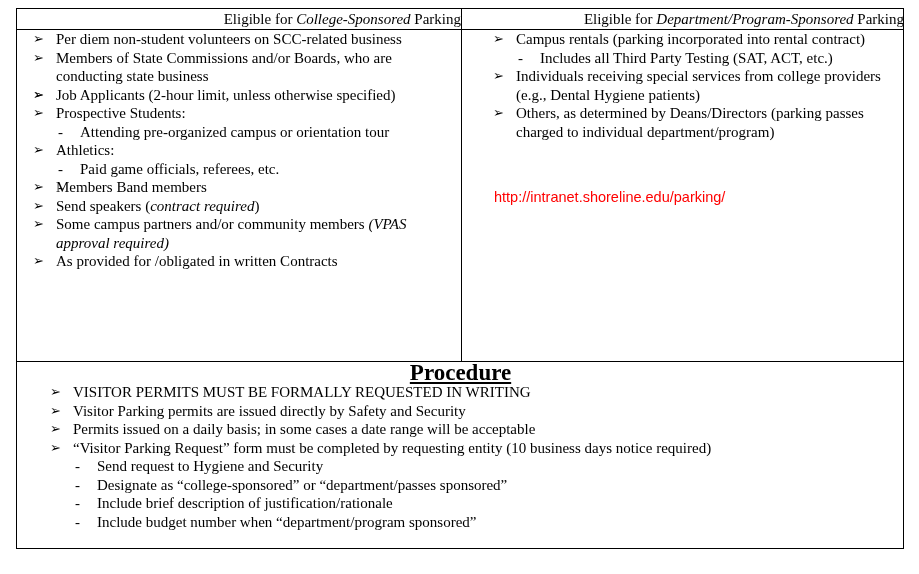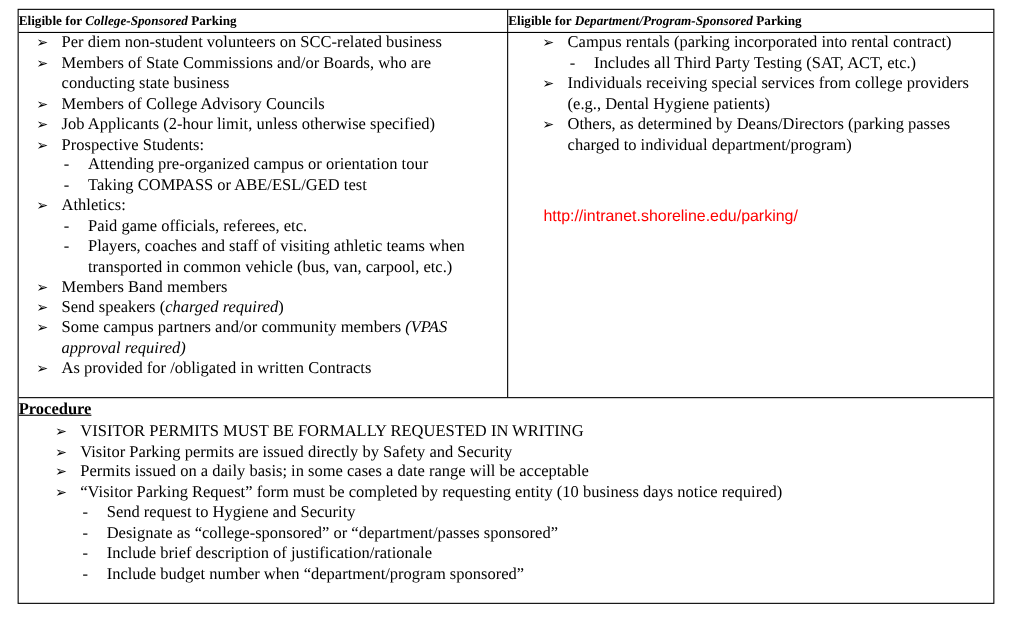--- a/index.html
+++ b/index.html
@@ -10,37 +10,37 @@
     }
     .frame {
       position: absolute; left: 16px; top: 8px;
       width: 888px; height: 541px;
       border: 1.5px solid #000; box-sizing: border-box;
     }
     .hline { position: absolute; left: 0; right: 0; height: 0; border-top: 1.5px solid #000; }
     .vline { position: absolute; width: 0; border-left: 1.5px solid #000; }
     .col-head {
       position: absolute; top: 0; height: 21px;
-      font-weight: bold; font-size: 12px; line-height: 21px;
-      text-align: left; white-space: nowrap;
+      font-weight: normal; font-size: 15px; line-height: 21px;
+      text-align: right; white-space: nowrap;
     }
     .col-head i { font-style: italic; }
     .list { position: absolute; margin: 0; padding: 0; list-style: none; font-size: 15px; line-height: 18.5px; }
     .li { position: relative; padding-left: 39px; }
     .li .bullet { position: absolute; left: 16px; top: 0; font-size: 13px; }
     .sub { position: relative; padding-left: 63px; }
     .sub .dash { position: absolute; left: 41px; top: 0; }
     .url {
       position: absolute; left: 494px; top: 189px;
       font-family: "Liberation Sans", "DejaVu Sans", sans-serif;
       font-size: 14.5px; color: #ff0000; white-space: nowrap;
     }
     .proc-title {
       position: absolute; left: 0; right: 0; top: 362px;
-      font-weight: bold; font-size: 15px; line-height: 21px;
+      text-align: center; font-weight: bold; font-size: 23px; line-height: 21px;
     }
     .proc-title span { text-decoration: underline; }
     .proc-list { font-size: 15px; line-height: 18.5px; }
     .proc-list .li .bullet { left: 33px; }
     .proc-list .li { padding-left: 56px; }
     .proc-list .sub { padding-left: 80px; }
     .proc-list .sub .dash { left: 58px; }
     .ital { font-style: italic; }
   </style>
 </head>
@@ -57,30 +57,30 @@
   <span>Eligible for </span><i>College-Sponsored</i><span> Parking</span>
 </div>
 
 <div class="col-head" style="left:462px; width:442px; top:9px;">
   <span>Eligible for </span><i>Department/Program-Sponsored</i><span> Parking</span>
 </div>
 
 <div class="list" style="left:17px; top:30px; width:440px;">
   <div class="li"><span class="bullet">➢</span><span>Per diem non-student volunteers on SCC-related business</span></div>
   <div class="li"><span class="bullet">➢</span><span>Members of State Commissions and/or Boards, who are conducting state business</span></div>
-  <div class="li"><span class="bullet">➢</span><span>Members of College Advisory Councils</span></div>
+  <div class="li"><span class="bullet">➢</span></div>
   <div class="li"><span class="bullet">➢</span><span>Job Applicants (2-hour limit, unless otherwise specified)</span></div>
   <div class="li"><span class="bullet">➢</span><span>Prospective Students:</span></div>
   <div class="sub"><span class="dash">-</span><span>Attending pre-organized campus or orientation tour</span></div>
-  <div class="sub"><span class="dash">-</span><span>Taking COMPASS or ABE/ESL/GED test</span></div>
+  <div class="sub"><span class="dash">-</span></div>
   <div class="li"><span class="bullet">➢</span><span>Athletics:</span></div>
   <div class="sub"><span class="dash">-</span><span>Paid game officials, referees, etc.</span></div>
-  <div class="sub" style="padding-right:20px;"><span class="dash">-</span><span>Players, coaches and staff of visiting athletic teams when transported in common vehicle (bus, van, carpool, etc.)</span></div>
+  <div class="sub" style="padding-right:20px;"><span class="dash">-</span></div>
   <div class="li"><span class="bullet">➢</span><span>Members Band members</span></div>
-  <div class="li"><span class="bullet">➢</span><span>Send speakers (</span><span class="ital">charged required</span><span>)</span></div>
+  <div class="li"><span class="bullet">➢</span><span>Send speakers (</span><span class="ital">contract required</span><span>)</span></div>
   <div class="li"><span class="bullet">➢</span><span>Some campus partners and/or community members </span><span class="ital">(VPAS approval required)</span></div>
   <div class="li"><span class="bullet">➢</span><span>As provided for /obligated in written Contracts</span></div>
 </div>
 
 <div class="list" style="left:460px; top:30px; width:440px;">
   <div class="li" style="padding-left:56px;"><span class="bullet" style="left:33px;">➢</span><span>Campus rentals (parking incorporated into rental contract)</span></div>
   <div class="sub" style="padding-left:80px;"><span class="dash" style="left:58px;">-</span><span>Includes all Third Party Testing (SAT, ACT, etc.)</span></div>
   <div class="li" style="padding-left:56px;"><span class="bullet" style="left:33px;">➢</span><span>Individuals receiving special services from college providers (e.g., Dental Hygiene patients)</span></div>
   <div class="li" style="padding-left:56px;"><span class="bullet" style="left:33px;">➢</span><span>Others, as determined by Deans/Directors (parking passes charged to individual department/program)</span></div>
 </div>

